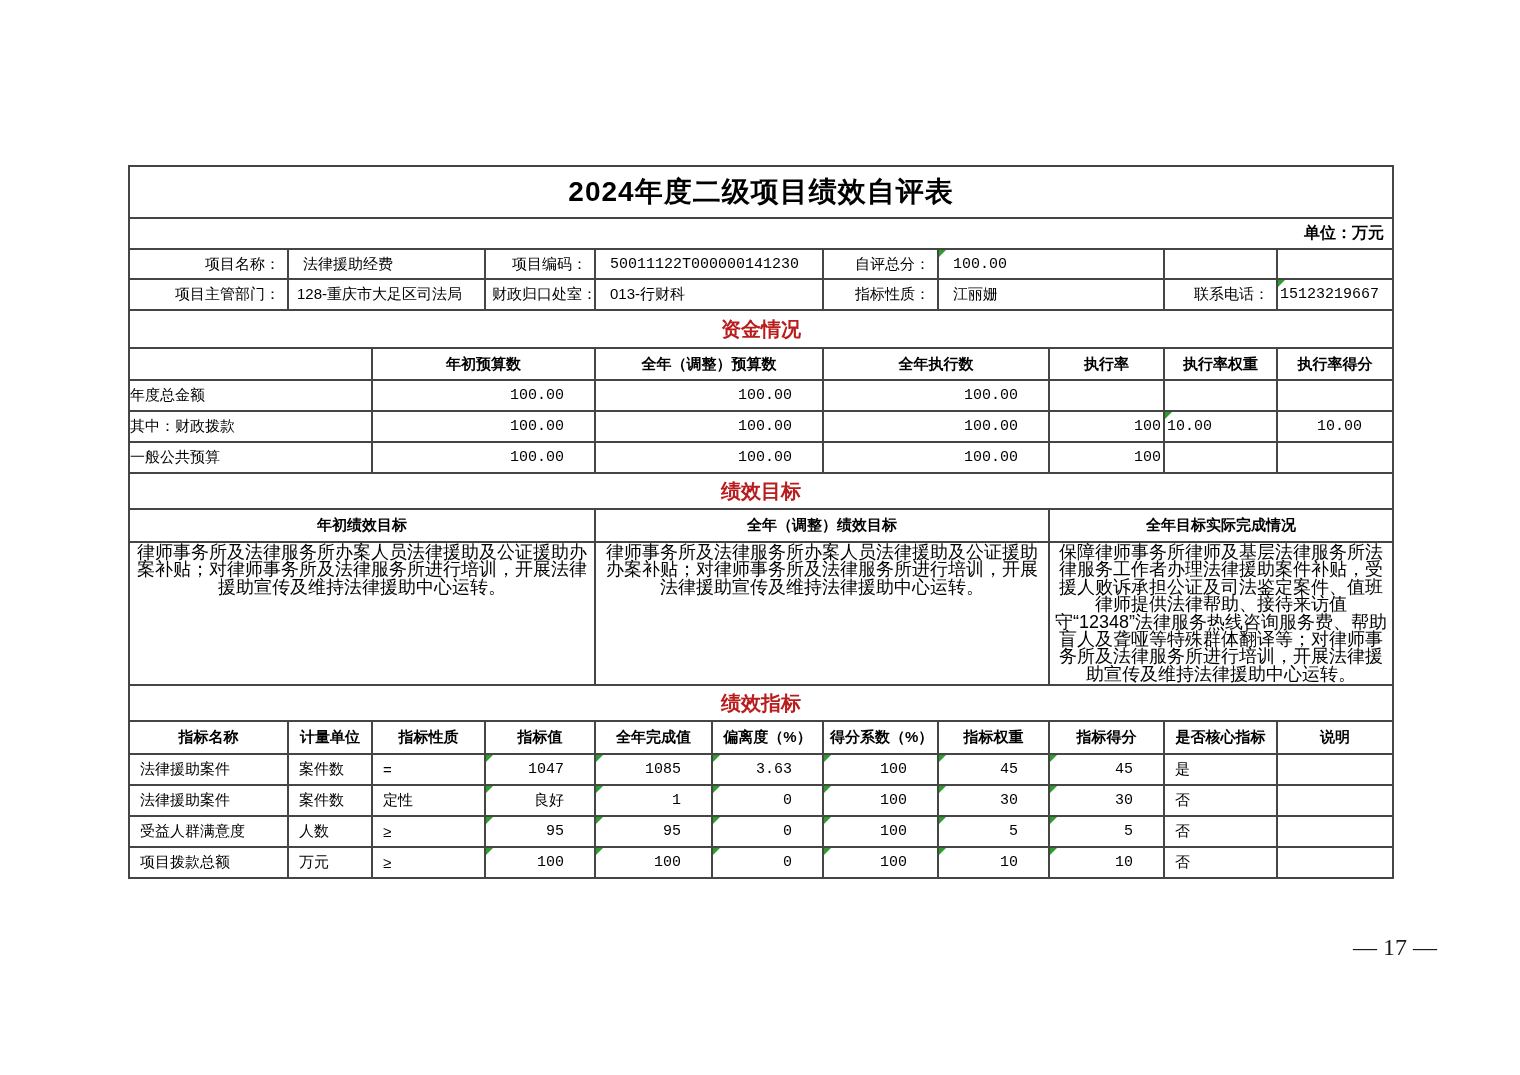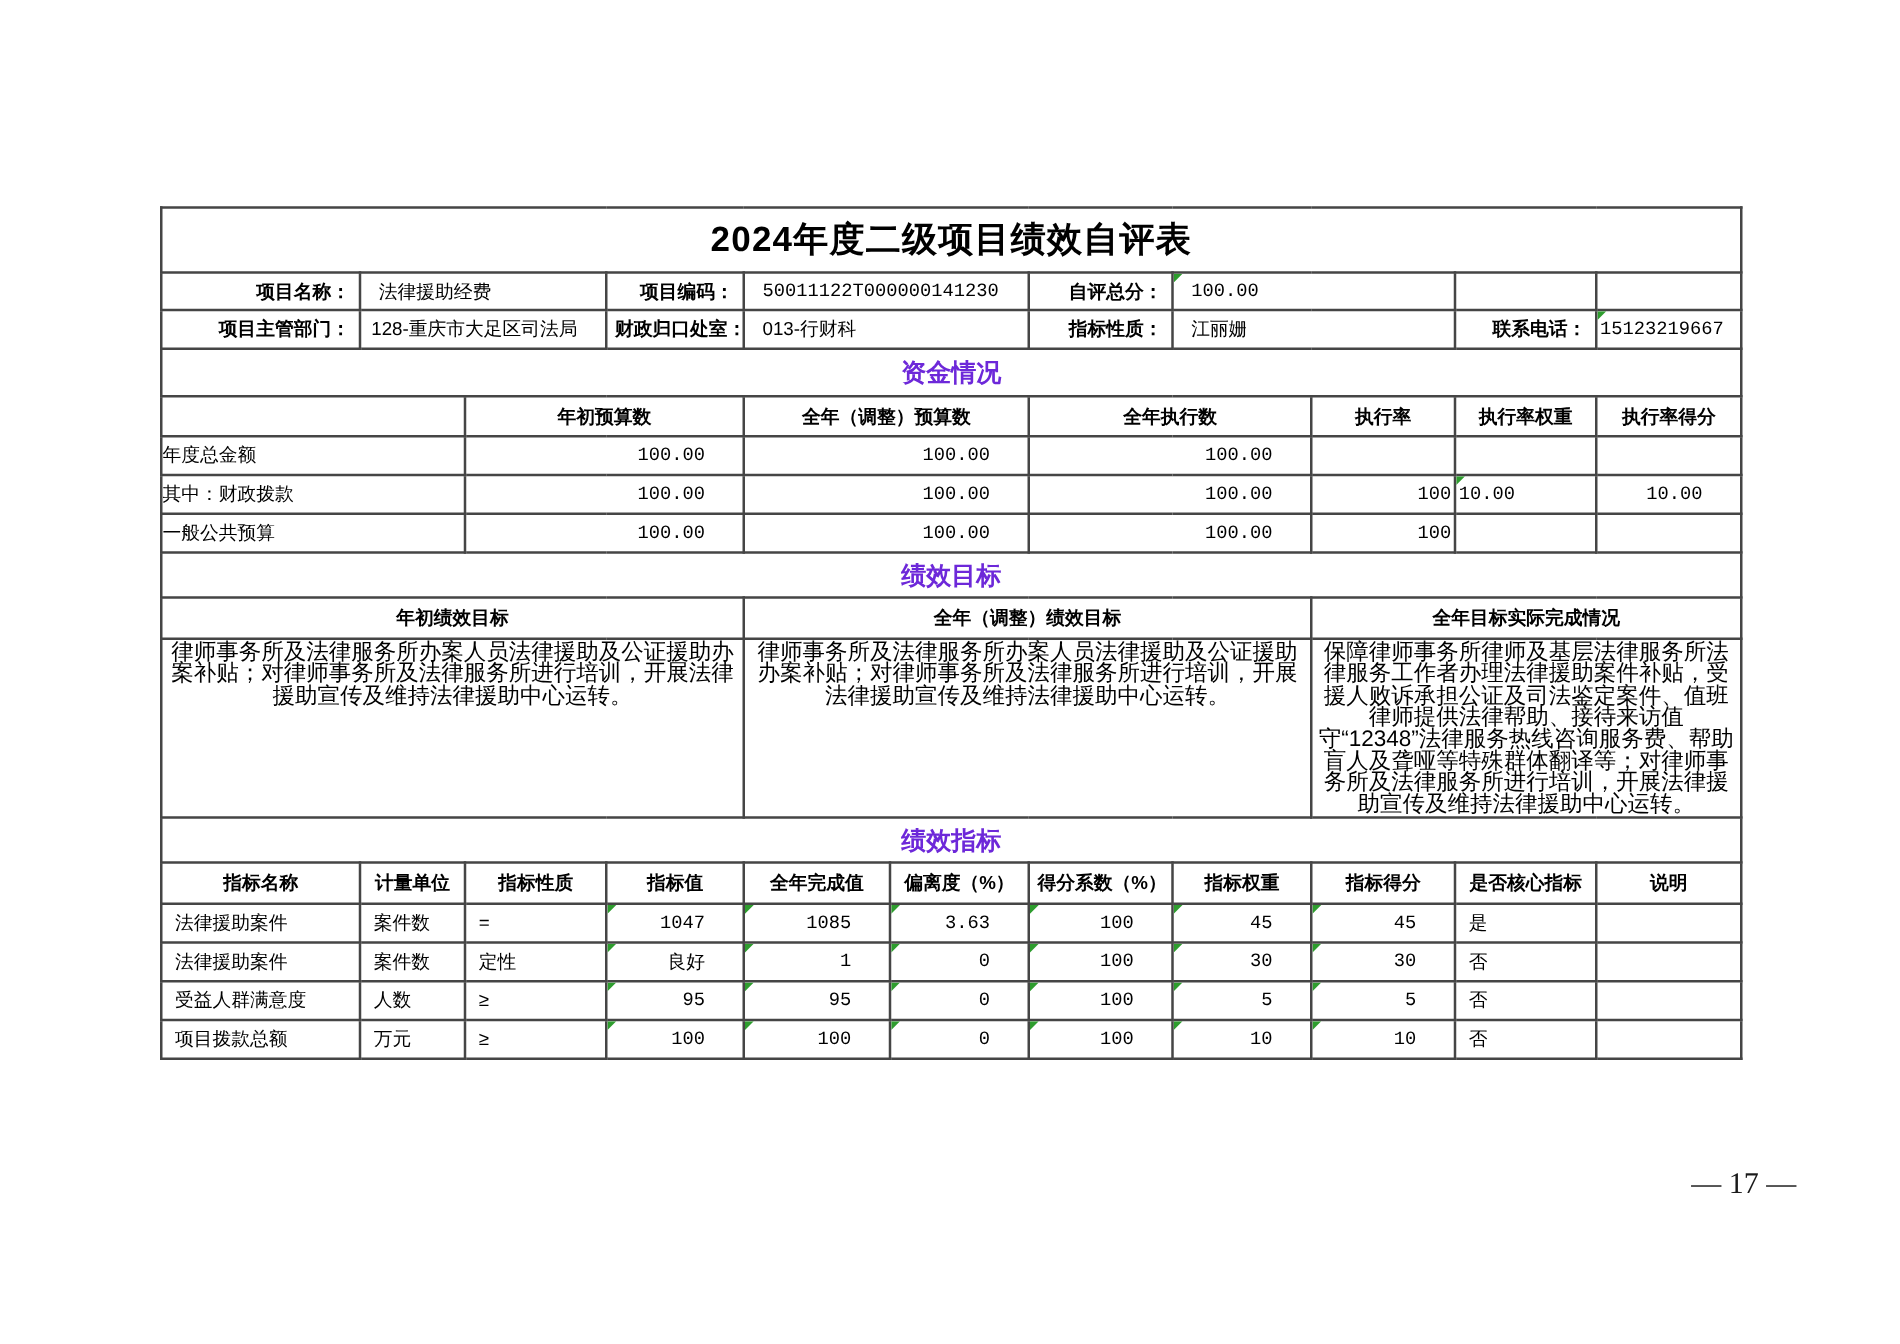--- a/index.html
+++ b/index.html
@@ -15,25 +15,25 @@
   }
   td.rel{position:relative;}
   .flag{
     position:absolute;top:0;left:0;width:0;height:0;
     border-top:7px solid #2e9d2e;border-right:7px solid transparent;
   }
   .title-cell{height:50px;text-align:center;font-weight:bold;font-size:28px;letter-spacing:1px;}
   .unit-cell{height:29px;text-align:right;font-weight:bold;font-size:16px;padding-right:8px;}
   .info-a td{height:28px;}
   .info-b td{height:29px;}
-  .lab{font-weight:bold;text-align:right;padding-right:7px;}
+  .lab{font-weight:normal;text-align:right;padding-right:7px;}
   .val{text-align:left;padding-left:14px;}
   .val-tight{text-align:left;padding-left:2px;}
   .mono{font-family:"Liberation Mono",monospace;font-size:15px;}
-  .sec-cell{height:36px;text-align:center;font-weight:bold;font-size:20px;color:#6d28d9;}
+  .sec-cell{height:36px;text-align:center;font-weight:bold;font-size:20px;color:#b91c1c;}
   .hdr{font-weight:bold;text-align:center;}
   .fund-h td{height:30px;margin-left:24px;}
   .fund-r td{height:29px;}
   .rowlab{text-align:left;padding-left:0;}
   .num-r{text-align:right;padding-right:30px;}
   .num-r0{text-align:right;padding-right:2px;}
   .num-l0{text-align:left;padding-left:2px;}
   .goal-h td{height:31px;}
   .goal-c td{
     height:103px;vertical-align:top;white-space:normal;
@@ -64,20 +64,23 @@
         <col style="width:115px">
       <col style="width:113px">
         <col style="width:116px">
     </colgroup>
 
     <tbody>
         <tr>
       <td colspan="11" class="title-cell">2024年度二级项目绩效自评表</td>
     </tr>
 
+    <tr>
+      <td colspan="11" class="unit-cell">单位：万元</td>
+    </tr>
 
     <tr class="info-a">
       <td class="lab">项目名称：</td>
       <td colspan="2" class="val">法律援助经费</td>
       <td class="lab">项目编码：</td>
       <td colspan="2" class="val mono">50011122T000000141230</td>
       <td class="lab">自评总分：</td>
       <td colspan="2" class="val mono rel"><span class="flag"></span><span>100.00</span></td>
       <td></td>
       <td></td>

